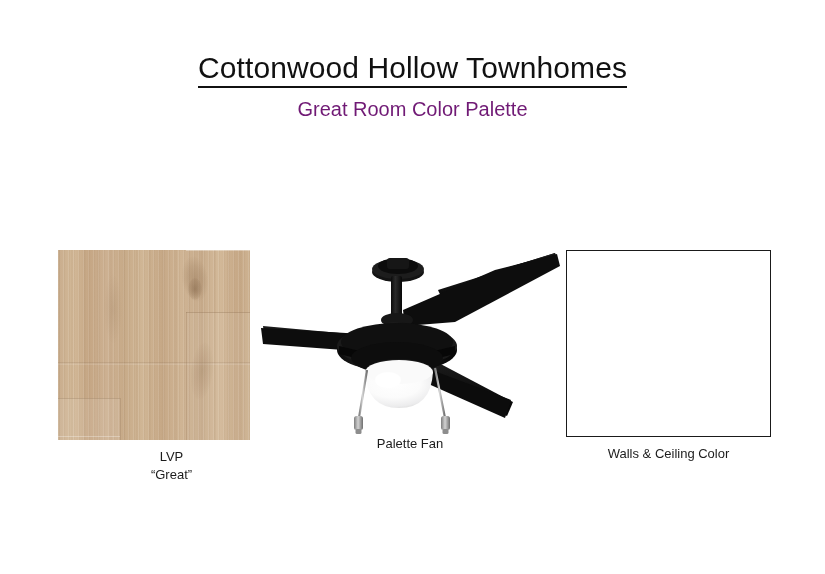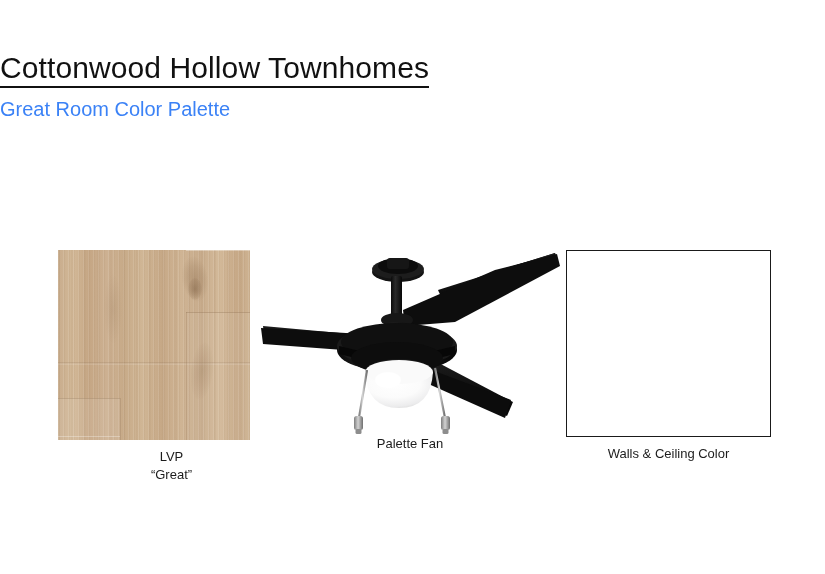--- a/index.html
+++ b/index.html
@@ -15,36 +15,37 @@
     color: #1b1b1b;
     overflow: hidden;
   }
 
   
   #header {
     position: absolute;
     top: 52px;
     left: 0;
     width: 825px;
+    text-align: center;
   }
   #doc-title {
     font-size: 30px;
     font-weight: 400;
     letter-spacing: 0.1px;
     line-height: 1.08;
     color: #111111;
     display: inline-block;
     border-bottom: 2px solid #111111;
     padding-bottom: 2px;
   }
   #doc-subtitle {
     margin-top: 10px;
     font-size: 20px;
     font-weight: 400;
-    color: #3b82f6;
+    color: #701a75;
     line-height: 1.1;
   }
 
   
   #palette-row {
     position: absolute;
     top: 250px;
     left: 0;
     width: 825px;
     height: 240px;

